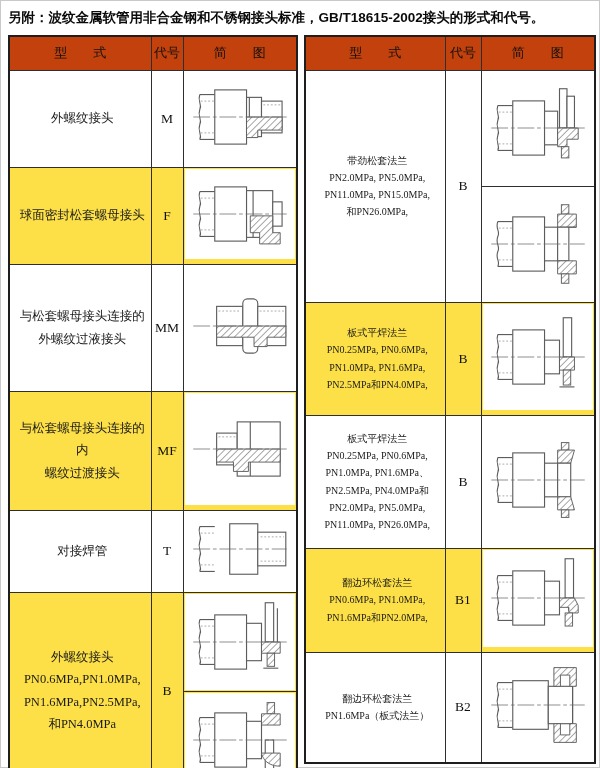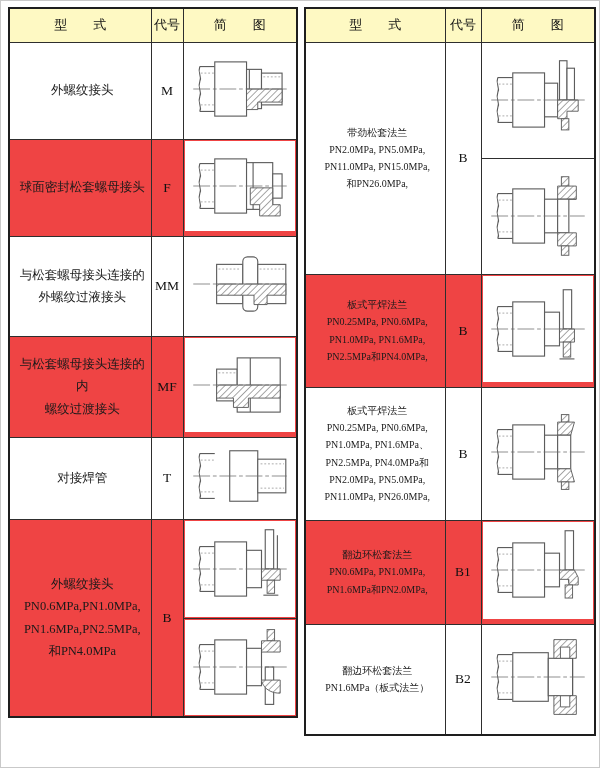--- a/index.html
+++ b/index.html
@@ -11,34 +11,34 @@
   }
   .page{padding:7px 8px 0 8px;}
   .title{
     font-size:13.5px;font-weight:bold;color:#0a0a0a;
     margin:2px 0 8px 0;white-space:nowrap;letter-spacing:0px;
   }
   .tables{display:flex;gap:6px;align-items:flex-start;}
   table{border-collapse:collapse;table-layout:fixed;border:2px solid #1e1e1e;}
   td,th{border:1px solid #2e2e2e;padding:0;vertical-align:middle;overflow:hidden;}
   th{
-    background:#fef9c3;font-weight:normal;font-size:13px;color:#111;
+    background:#c2410c;font-weight:normal;font-size:13px;color:#111;
     font-family:"Liberation Sans","DejaVu Sans",sans-serif;
   }
   .type-cell{
     font-family:"Liberation Serif","DejaVu Serif",serif;
     font-size:12.5px;color:#1a1a1a;text-align:center;
     padding:3px 4px 3px 8px;line-height:1.8;white-space:pre-line;
   }
   .rt .type-cell{font-size:10px;line-height:1.72;}
   .code-cell{
     font-family:"Liberation Serif","DejaVu Serif",serif;
     font-size:13.5px;color:#111;text-align:center;
   }
-  .hl{background:#ef4444;}
+  .hl{background:#fde047;}
   .diag{position:relative;background:inherit;}
   .fig{
     position:absolute;top:1px;left:1px;right:1px;bottom:5px;background:#fff;
     display:flex;align-items:center;justify-content:center;
   }
   .splitfig .fig{bottom:1px;}
   
   .ln{stroke:#5c5c5c;fill:none;stroke-width:1.2;}
   .wr{fill:#ffffff;stroke:#5c5c5c;stroke-width:1.2;}
   .ht{fill:url(#hch);stroke:#5c5c5c;stroke-width:1;}
@@ -51,20 +51,21 @@
 <svg width="0" height="0" style="position:absolute" aria-hidden="true">
   <defs>
     <pattern id="hch" width="5" height="5" patternUnits="userSpaceOnUse" patternTransform="rotate(45)">
       <rect width="5" height="5" fill="#ffffff"></rect>
       <line x1="0" y1="0" x2="0" y2="5" stroke="#787878" stroke-width="1.4"></line>
     </pattern>
   </defs>
 </svg>
 
 <div class="page">
+  <div class="title">另附：波纹金属软管用非合金钢和不锈钢接头标准，GB/T18615-2002接头的形式和代号。</div>
 
   <div class="tables">
 
     <table style="width:288px">
       <colgroup>
           <col style="width:142px">
           <col style="width:32px">
           <col style="width:114px">
         </colgroup>
       <tbody>
@@ -109,39 +110,39 @@
                   <rect class="wr" x="28" y="17" width="34" height="58"></rect>
                   <rect class="wr" x="62" y="21" width="28" height="50"></rect>
                   <line class="ln" x1="69" y1="21" x2="69" y2="71"></line>
                   <rect class="wr" x="90" y="33" width="10" height="26"></rect>
                   <path class="ht" d="M66,48 h24 v18 h8 v12 h-22 v-12 h-10 z"></path>
                   <line class="cl" x1="5" y1="46" x2="105" y2="46"></line>
                 </svg>
               </div>
         </td>
       </tr>
-      <tr style="height:100px">
+      <tr style="height:127px">
         <td class="type-cell">与松套螺母接头连接的
 外螺纹过液接头</td>
         <td class="code-cell">MM</td>
         <td class="diag">
           <div class="fig">
                 <svg xmlns="http://www.w3.org/2000/svg" viewBox="0 0 110 92" width="104" height="86">
                   <rect class="wr" x="30" y="25" width="28" height="42"></rect>
                   <rect class="wr" x="58" y="17" width="16" height="58" rx="5"></rect>
                   <rect class="wr" x="74" y="25" width="30" height="42"></rect>
                   <line class="dsh" x1="32" y1="30" x2="56" y2="30"></line>
                   <line class="dsh" x1="76" y1="30" x2="102" y2="30"></line>
                   <path class="ht" d="M30,46 h74 v12 h-20 v10 h-14 v-10 h-40 z"></path>
                   <line class="cl" x1="5" y1="46" x2="105" y2="46"></line>
                 </svg>
               </div>
         </td>
       </tr>
-      <tr style="height:101px" class="hl">
+      <tr style="height:119px" class="hl">
         <td class="type-cell hl">与松套螺母接头连接的内
 螺纹过渡接头</td>
         <td class="code-cell hl">MF</td>
         <td class="diag hl">
           <div class="fig">
                 <svg xmlns="http://www.w3.org/2000/svg" viewBox="0 0 110 92" width="104" height="86">
                   <rect class="wr" x="30" y="29" width="22" height="34"></rect>
                   <line class="dsh" x1="32" y1="33" x2="50" y2="33"></line>
                   <rect class="wr" x="52" y="17" width="46" height="58"></rect>
                   <line class="ln" x1="66" y1="17" x2="66" y2="75"></line>

